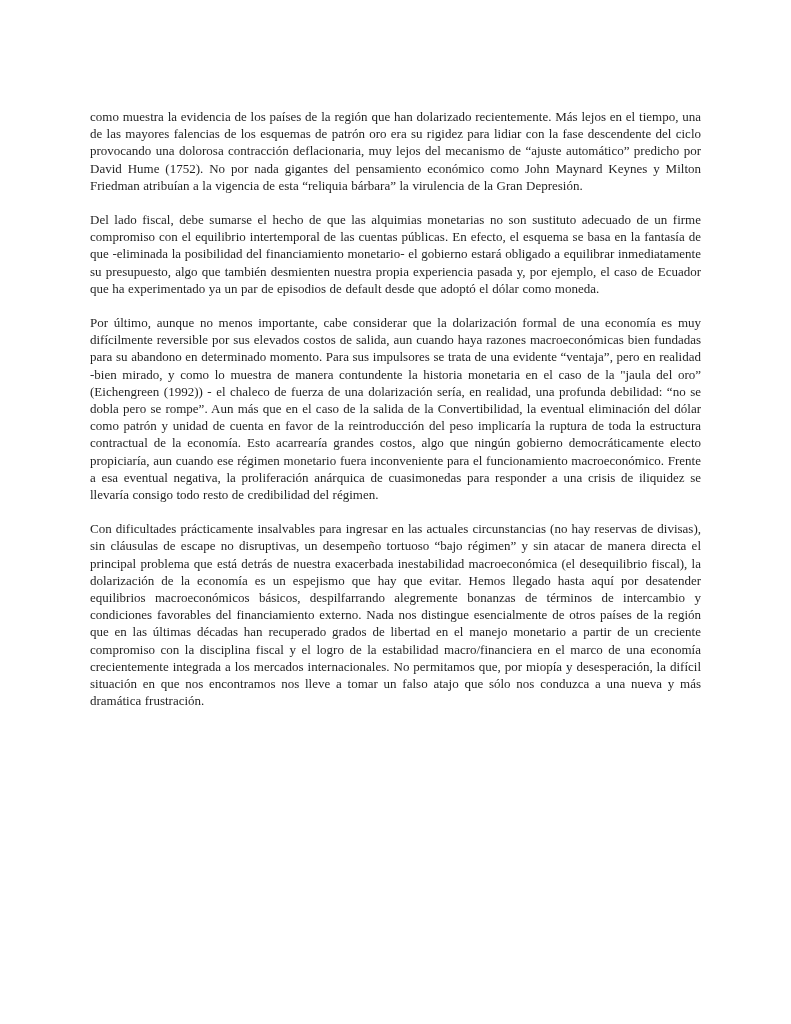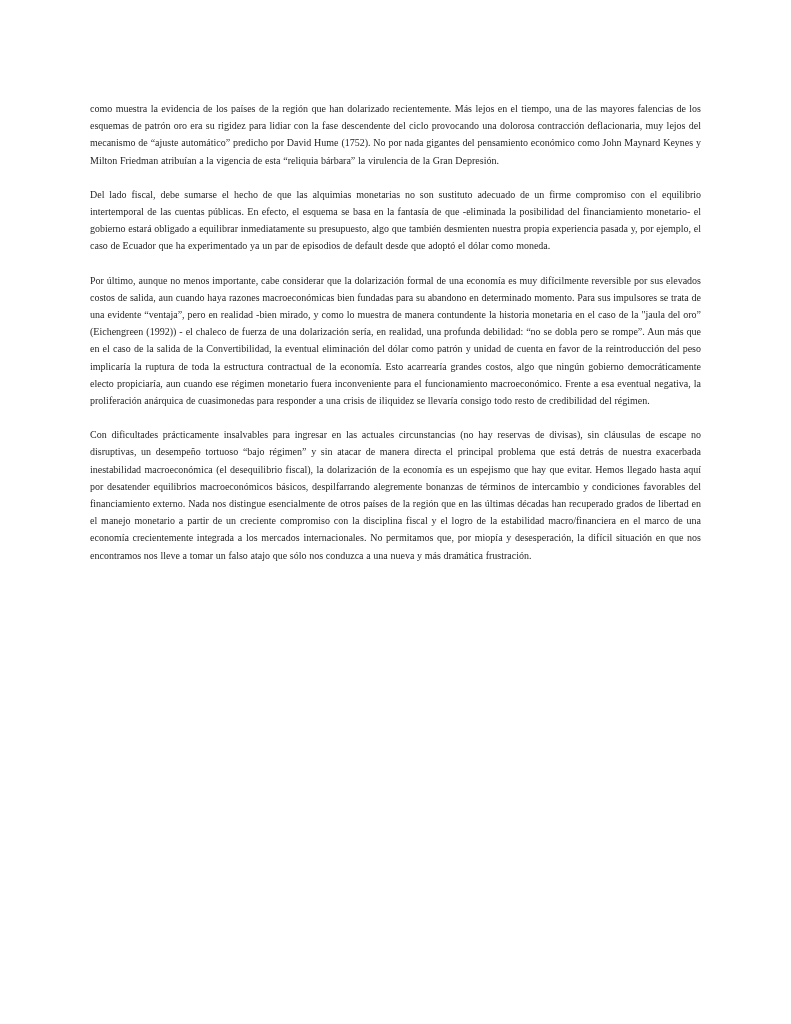--- a/index.html
+++ b/index.html
@@ -15,25 +15,25 @@
     }
     .page {
       box-sizing: border-box;
       width: 791px;
       height: 1024px;
       padding: 92px 90px 0 90px;
       background: var(--page-bg, #ffffff);
     }
     .para {
       font-family: "Liberation Serif", "DejaVu Serif", serif;
-      font-size: 10px;
+      font-size: 13px;
       line-height: 17.2px;
       text-align: justify;
       color: var(--ink, #1f1f1f);
-      margin: 8px 0 17px 0;
+      margin: 16px 0 17px 0;
       letter-spacing: 0;
       word-spacing: 0.02em;
     }
   </style>
 </head>
 <body style="--page-bg: #ffffff; --ink: #1f1f1f;">
 
 <div class="page">
   <p class="para">como muestra la evidencia de los países de la región que han dolarizado recientemente. Más lejos en el tiempo, una de las mayores falencias de los esquemas de patrón oro era su rigidez para lidiar con la fase descendente del ciclo provocando una dolorosa contracción deflacionaria, muy lejos del mecanismo de “ajuste automático” predicho por David Hume (1752). No por nada gigantes del pensamiento económico como John Maynard Keynes y Milton Friedman atribuían a la vigencia de esta “reliquia bárbara” la virulencia de la Gran Depresión.</p>
   <p class="para">Del lado fiscal, debe sumarse el hecho de que las alquimias monetarias no son sustituto adecuado de un firme compromiso con el equilibrio intertemporal de las cuentas públicas. En efecto, el esquema se basa en la fantasía de que -eliminada la posibilidad del financiamiento monetario- el gobierno estará obligado a equilibrar inmediatamente su presupuesto, algo que también desmienten nuestra propia experiencia pasada y, por ejemplo, el caso de Ecuador que ha experimentado ya un par de episodios de default desde que adoptó el dólar como moneda.</p>

